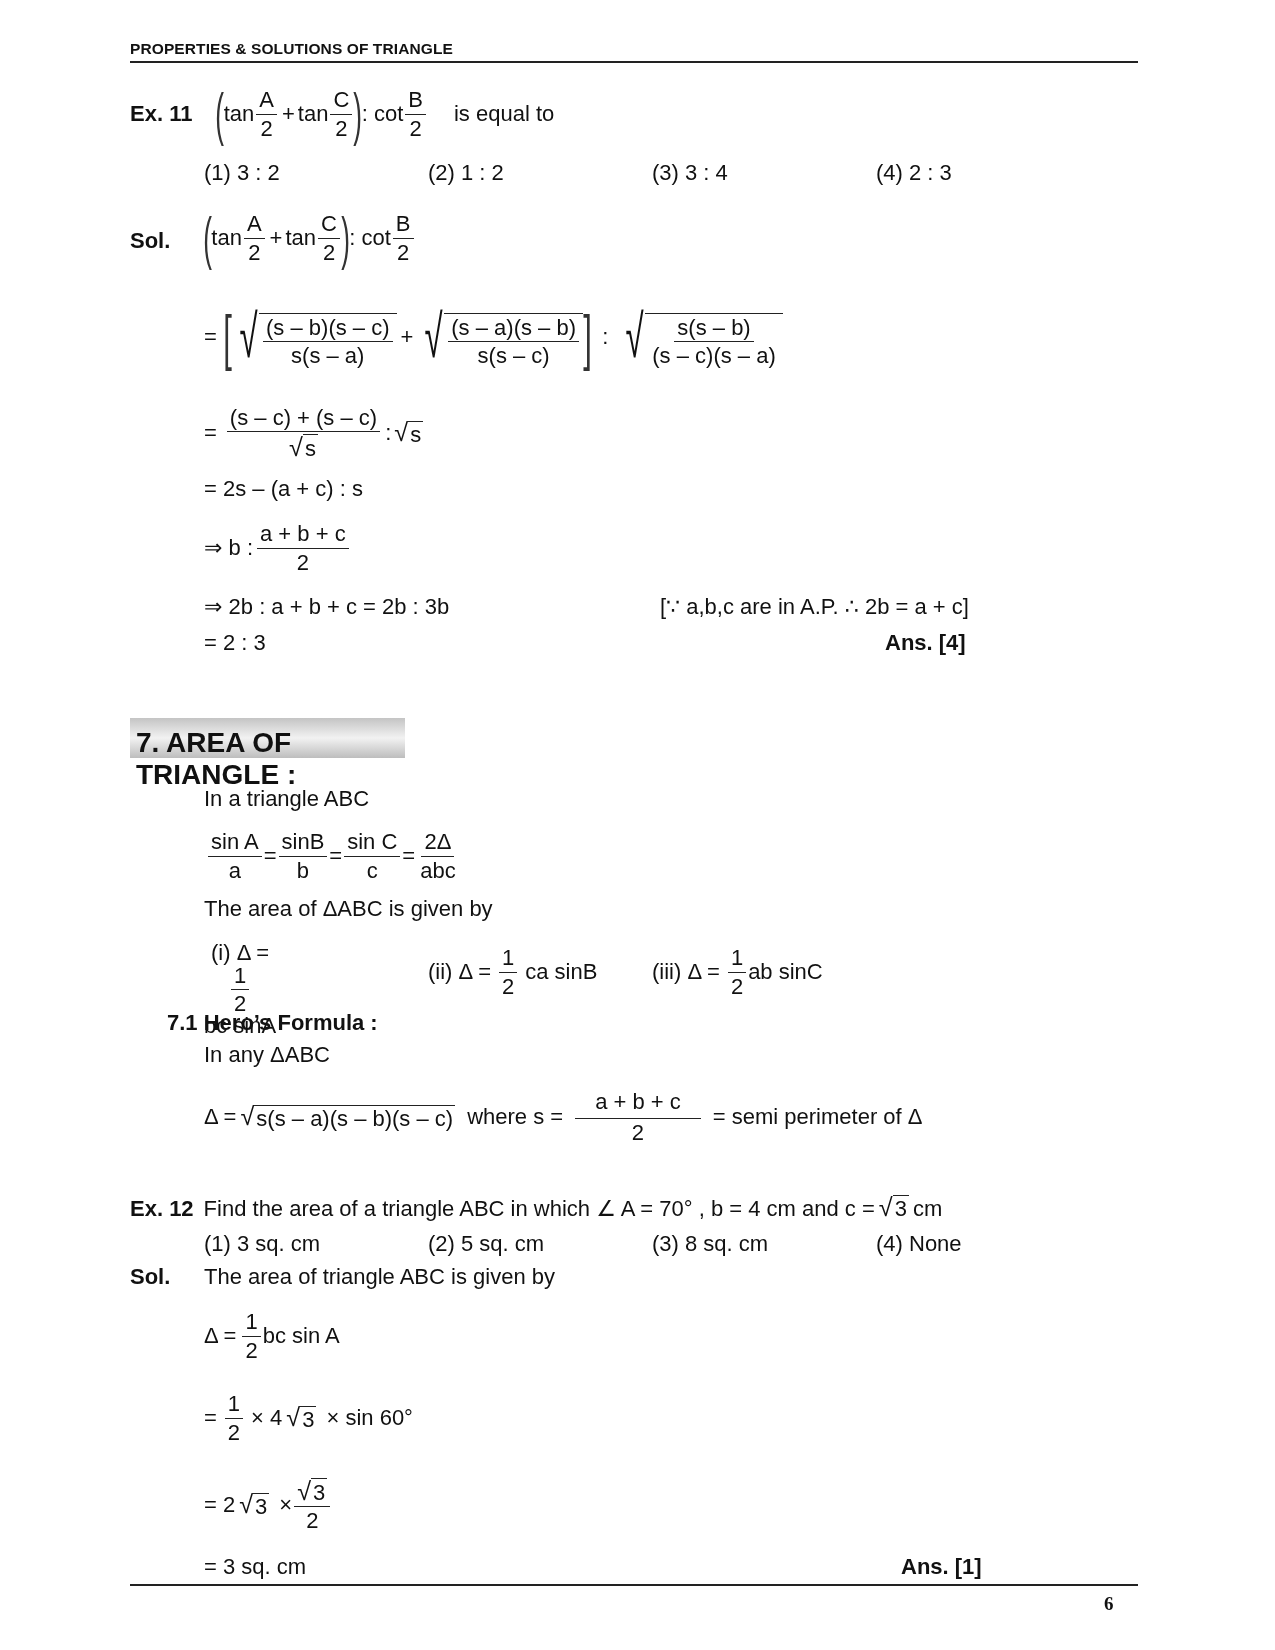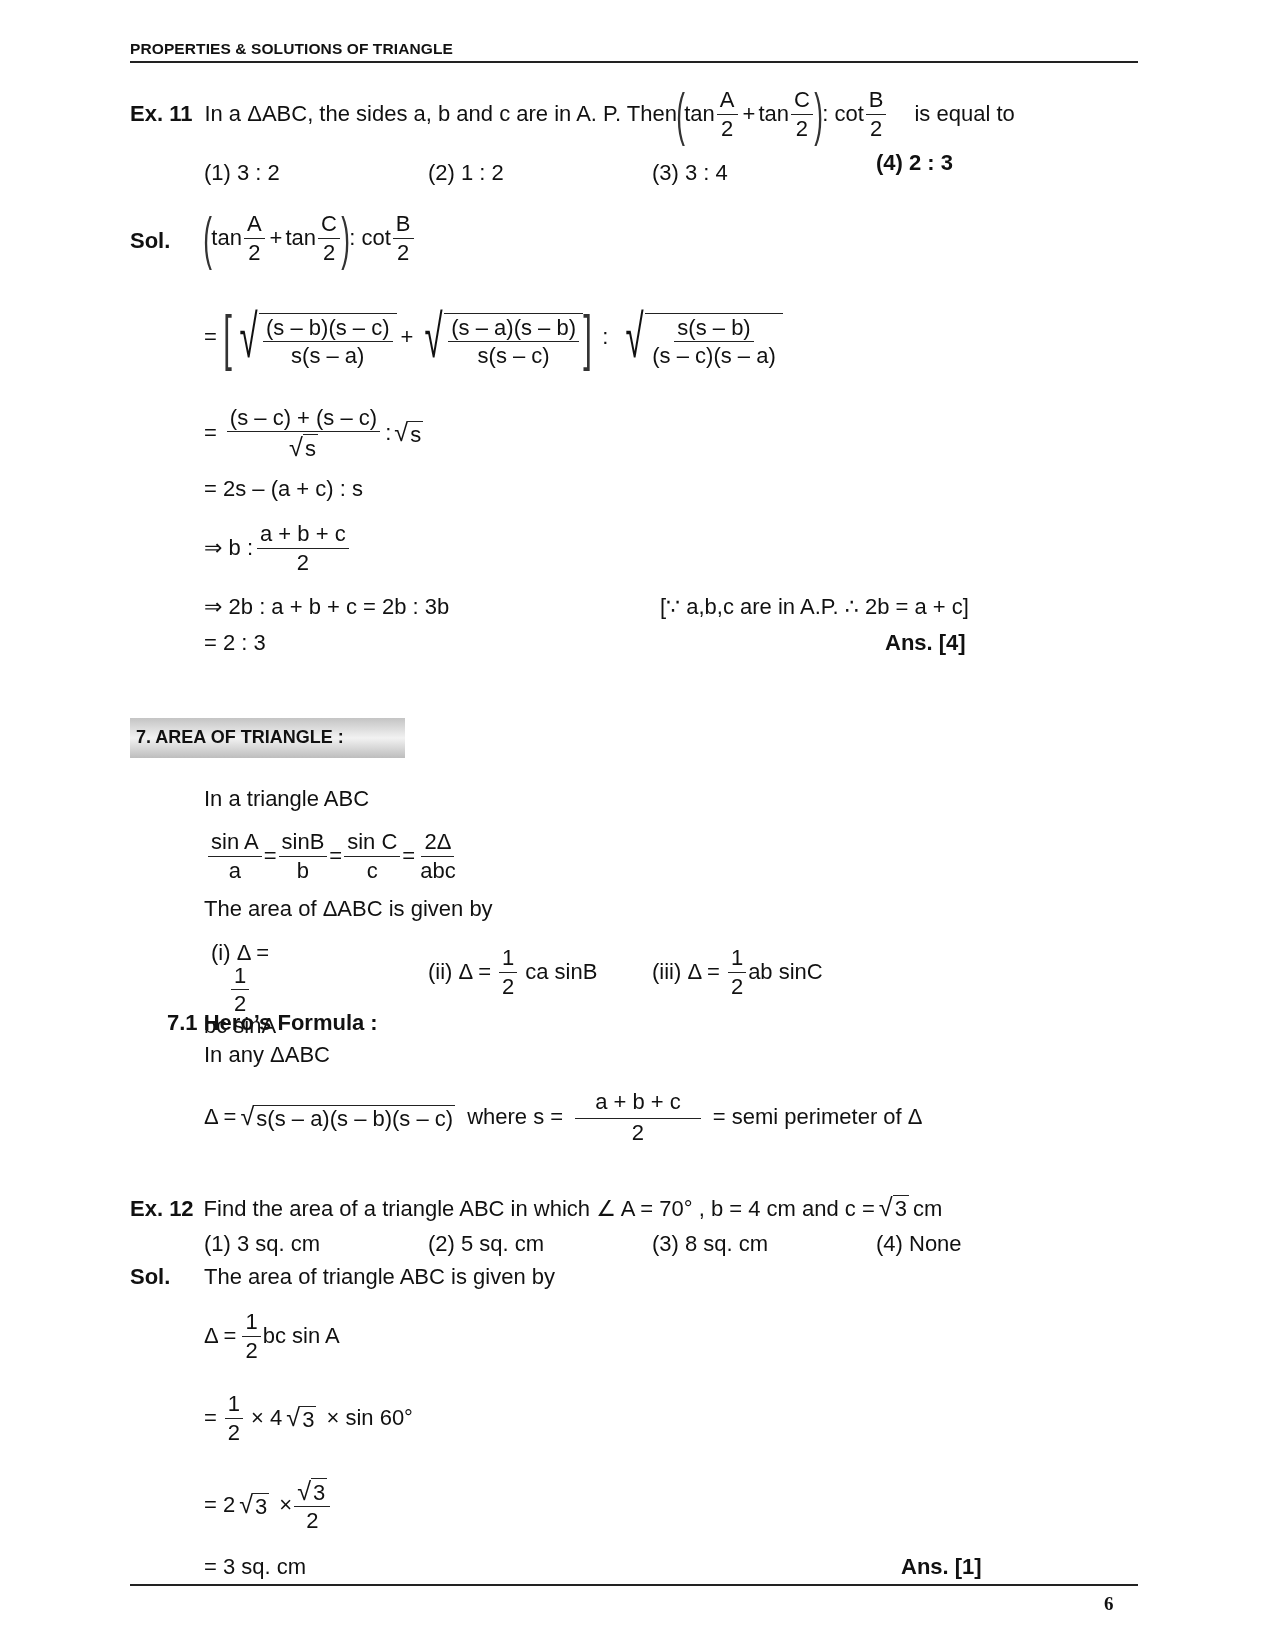--- a/index.html
+++ b/index.html
@@ -13,32 +13,31 @@
   .frac .n{padding:0 3px 2px 3px;border-bottom:1.3px solid #222;line-height:1.05;}
   .frac .d{padding:2px 3px 0 3px;line-height:1.05;}
   .big{display:inline-block;font-size:58px;font-weight:100;transform:scaleX(0.45);vertical-align:middle;line-height:1;margin:0 -6px;color:#333;}
   .bigsq{display:inline-block;font-size:62px;font-weight:100;vertical-align:middle;line-height:1;transform:scaleX(0.5);margin:0 -4px;color:#333;}
   .sqrt{display:inline-flex;align-items:flex-end;vertical-align:middle;}
   .sqrt .rad{font-size:1.15em;line-height:1;margin-right:0px;}
   .sqrt .rad-big{font-size:60px;line-height:1;transform:scaleX(0.55);margin-right:-6px;font-weight:100;}
   .sqrt .under{border-top:1.3px solid #222;padding:2px 2px 0 2px;}
   .sec{position:absolute;left:130px;top:718px;width:275px;height:40px;
        background:linear-gradient(#c4c4c4,#f2f2f2 50%,#bdbdbd);}
-  .sec span{position:absolute;left:6px;top:9px;font-weight:bold;font-size:18px;}
+  .sec span{position:absolute;left:6px;top:9px;font-weight:bold;font-size:28px;}
   .pnum{font-family:"Liberation Serif", serif;font-weight:bold;font-size:19px;}
 </style>
 </head>
 <body>
 
 <div class="abs hdr" style="left:130px;top:41px;">PROPERTIES &amp;  SOLUTIONS OF TRIANGLE</div>
 <div class="rule" style="top:61px;"></div>
 
 <div class="abs" style="left:130px;top:86px;display:flex;align-items:center;height:56px;">
-  <span class="b" style="margin-right:12px;">Ex. 11</span>
-  <span>In a ΔABC, the sides a, b and c are in A. P. Then</span>
+  <span class="b" style="margin-right:24px;">Ex. 11</span>
   <span class="big">(</span>
   <span>tan</span>
   <span class="frac">
       <span class="n">A</span>
       <span class="d">2</span>
     </span>
   <span style="margin:0 3px;">+</span>
   <span>tan</span>
   <span class="frac">
       <span class="n">C</span>
@@ -49,21 +48,21 @@
   <span class="frac">
       <span class="n">B</span>
       <span class="d">2</span>
     </span>
   <span style="margin-left:26px;">is equal to</span>
 </div>
 
 <div class="abs" style="left:204px;top:162px;">(1) 3 : 2</div>
 <div class="abs" style="left:428px;top:162px;">(2) 1 : 2</div>
 <div class="abs" style="left:652px;top:162px;">(3) 3 : 4</div>
-<div class="abs" style="left:876px;top:152px;font-weight:bold;">(4) 2 : 3</div>
+<div class="abs" style="left:876px;top:162px;">(4) 2 : 3</div>
 
 <div class="abs b" style="left:130px;top:230px;">Sol.</div>
 <div class="abs" style="left:204px;top:208px;display:flex;align-items:center;height:60px;">
   <span class="big">(</span>
   <span>tan</span>
   <span class="frac">
       <span class="n">A</span>
       <span class="d">2</span>
     </span>
   <span style="margin:0 3px;">+</span>

